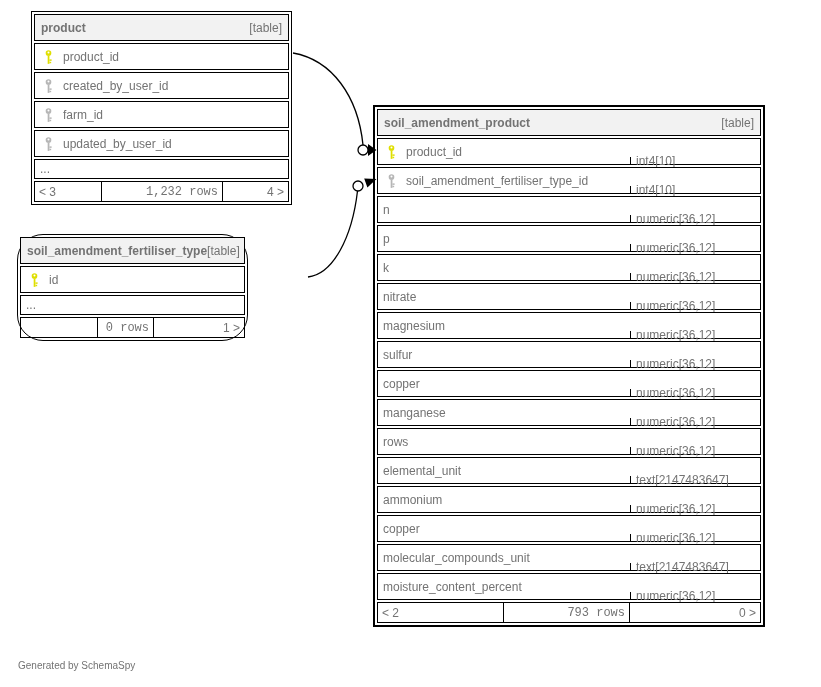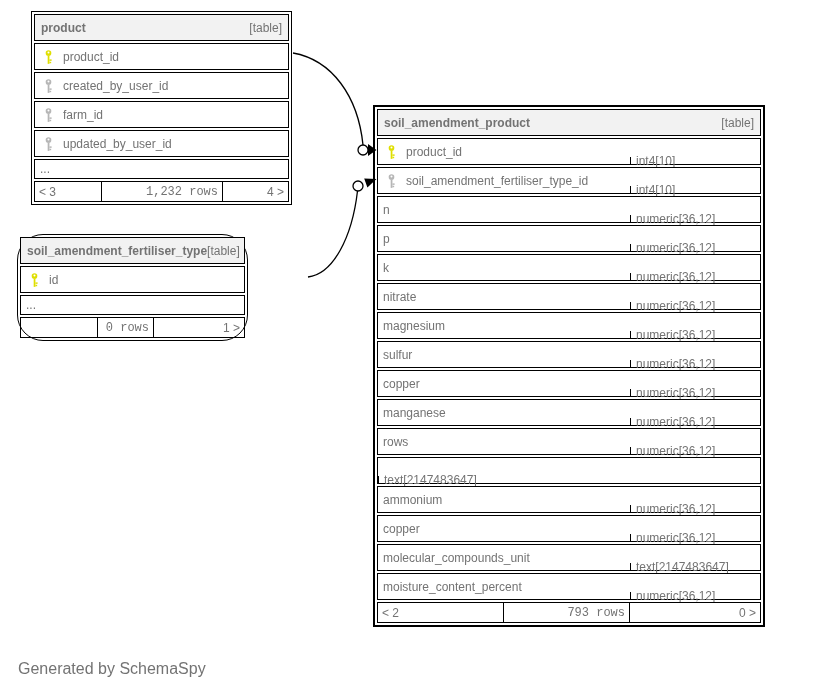--- a/index.html
+++ b/index.html
@@ -72,21 +72,21 @@
   #t-soil-amendment-product .f-right{width:130px;flex:0 0 130px;}
   .relations{
     position:absolute;left:0;top:0;width:821px;height:687px;
     pointer-events:none;z-index:5;
   }
   .relations path{fill:none;stroke:var(--line,#000);stroke-width:1.3px;}
   .relations circle{fill:#fff;stroke:var(--line,#000);stroke-width:1.3px;}
   .relations polygon{fill:var(--line,#000);}
   .credit{
     position:absolute;left:18px;top:660px;
-    font-size:16px;white-space:nowrap;
+    font-size:10px;white-space:nowrap;
   }
 </style>
 </head>
 <body>
 
 <div class="canvas">
 
   <div class="table-node" id="t-product" style="left:31px;top:11px;width:261px;">
     <div class="t-header">
       <span class="t-name">product</span>
@@ -309,20 +309,24 @@
 
         <div class="t-row key-none">
           <span class="cell-name">
 
             <span>rows</span>
           </span>
           <span class="cell-type">numeric[36,12]</span>
         </div>
 
         <div class="t-row key-none">
+          <span class="cell-name">
+
+            <span>elemental_unit</span>
+          </span>
           <span class="cell-type">text[2147483647]</span>
         </div>
 
         <div class="t-row key-none">
           <span class="cell-name">
 
             <span>ammonium</span>
           </span>
           <span class="cell-type">numeric[36,12]</span>
         </div>

